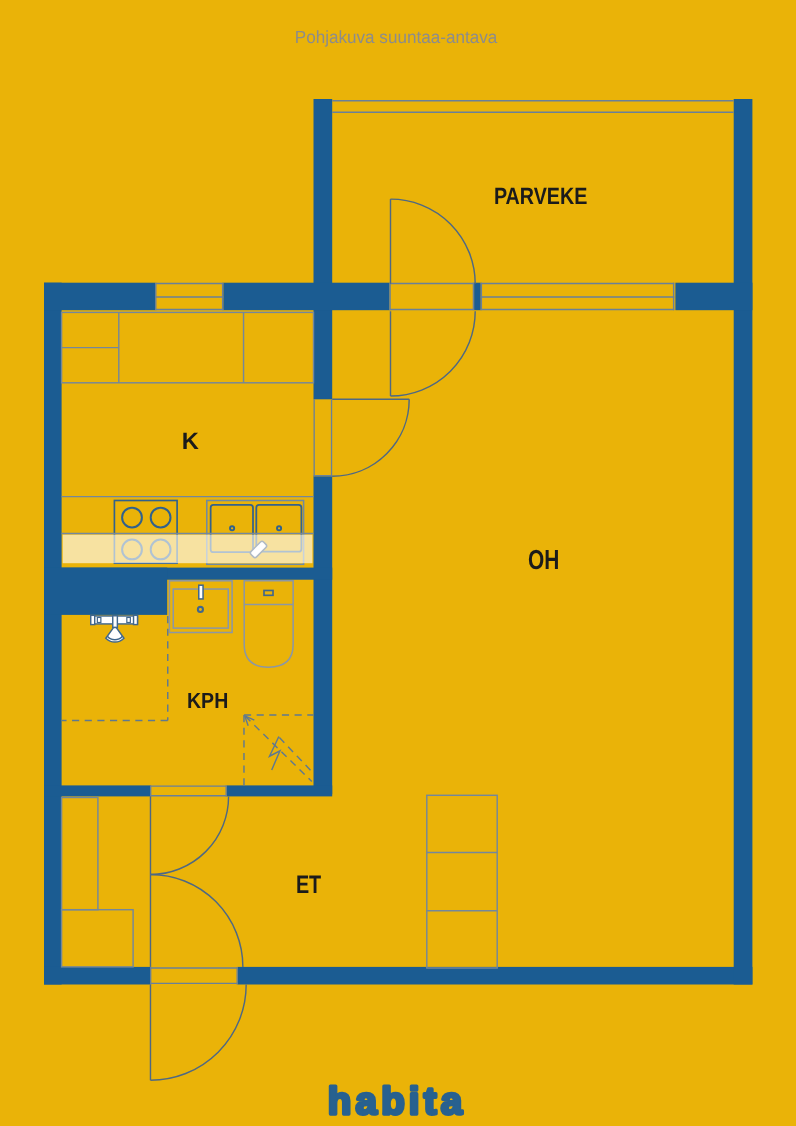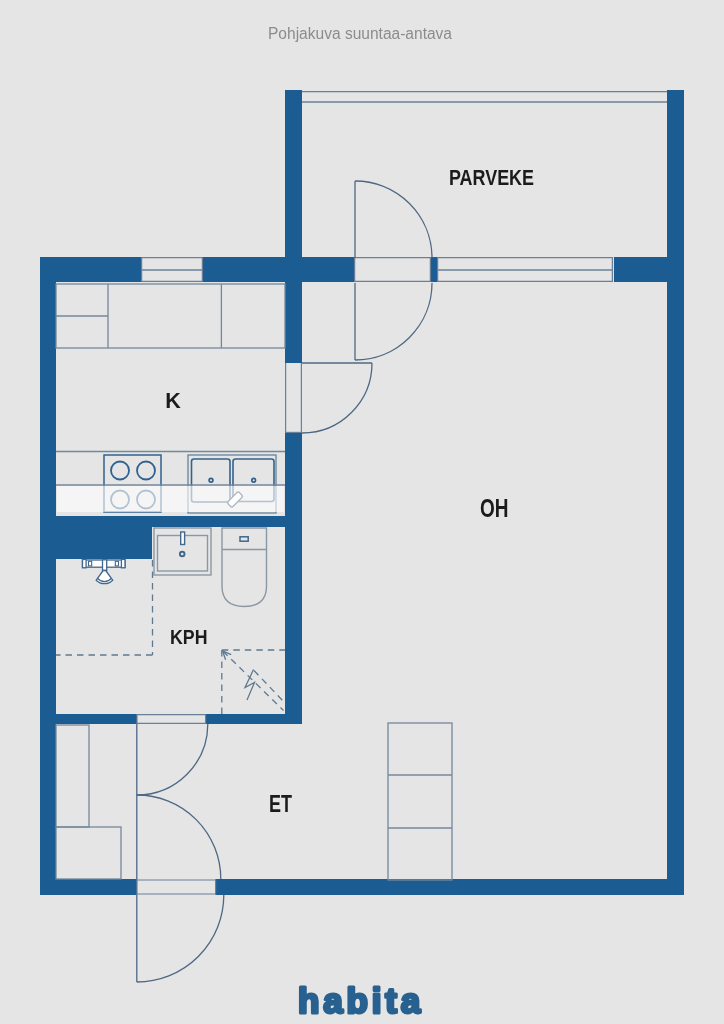--- a/index.html
+++ b/index.html
@@ -1,16 +1,16 @@
 <!DOCTYPE html>
 <html><head>
 <meta charset="utf-8">
 <style>
   html,body{margin:0;padding:0;background:#ffffff;}
-  .page{position:relative;width:724px;height:1024px;background:#e5e5e5;overflow:hidden;}
+  .page{position:relative;width:724px;height:1024px;background:#eab308;overflow:hidden;}
   text{font-family:"Liberation Sans",sans-serif;}
 </style>
 </head>
 <body>
 <div class="page">
 <svg width="724" height="1024" viewBox="0 0 724 1024" xmlns="http://www.w3.org/2000/svg">
 
 <text x="360" y="39" font-size="16" fill="#8c8c8c" text-anchor="middle" textLength="184" lengthAdjust="spacingAndGlyphs">Pohjakuva suuntaa-antava</text>
 
 <rect x="40" y="257" width="16" height="638" fill="#1b5c92"></rect>

